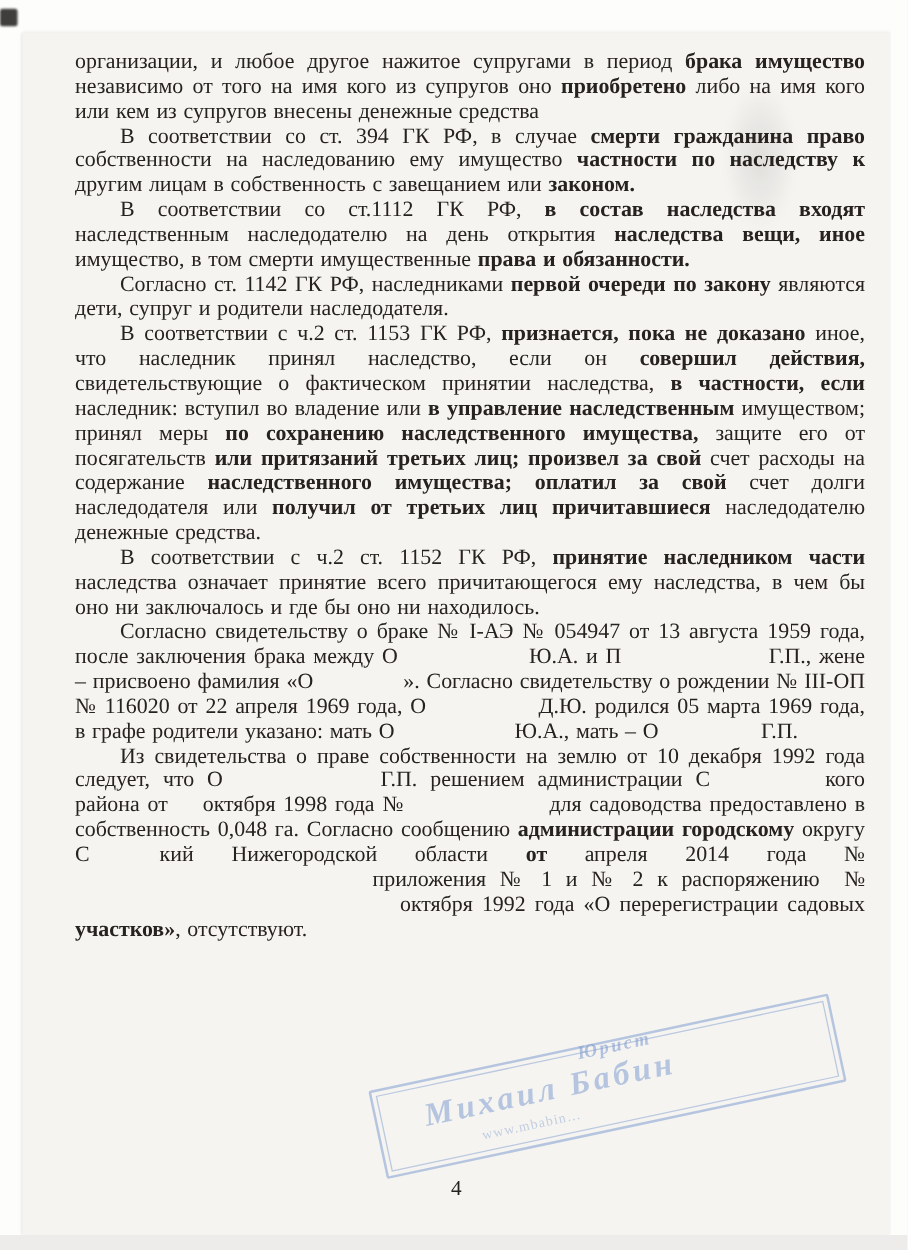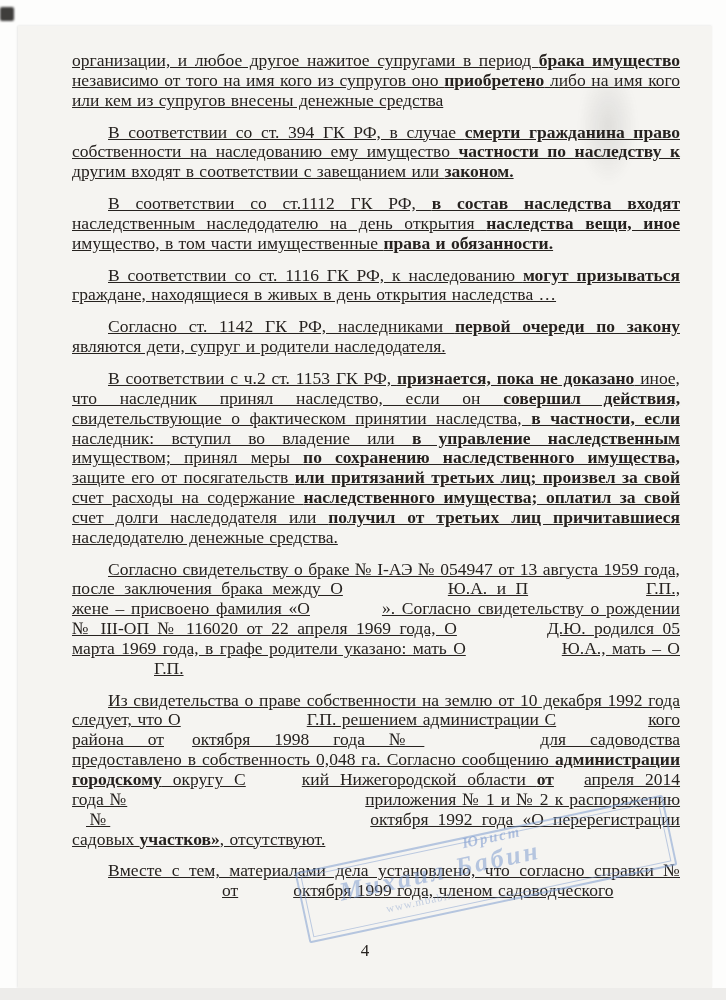--- a/index.html
+++ b/index.html
@@ -24,21 +24,21 @@
   .smudge{
     position:absolute;left:560px;top:40px;width:60px;height:120px;
     background:radial-gradient(ellipse at center, rgba(90,90,90,0.14), rgba(0,0,0,0) 70%);
     filter:blur(2px);
   }
   .doc-text{
     position:absolute;left:42px;top:13px;width:632px;
     font-size:17.5px;line-height:19.85px;color:#26221f;
     text-align:justify;word-spacing:1px;
   }
-  .para{margin:12px;text-indent:36px;text-decoration:underline;}
+  .para{margin:0;text-indent:36px;}
   .para.no-indent{text-indent:0;}
   .b{font-weight:bold;}
   .gap{display:inline-block;height:2px;}
   .page-number{
     position:absolute;left:0;top:915px;width:100%;
     text-align:center;font-size:17px;color:#26221f;
   }
   .stamp{
     position:absolute;left:298px;top:833px;width:372px;height:68px;
     transform:rotate(-12deg);
@@ -69,28 +69,27 @@
 </head>
 <body>
 
 <div class="corner-mark"></div>
 
 <div class="scan-page">
   <div class="smudge"></div>
 
   <div class="doc-text">
       <p class="para no-indent"><span>организации, и любое другое нажитое супругами в период </span><span class="b">брака имущество</span><span> независимо от того на имя кого из супругов оно </span><span class="b">приобретено</span><span> либо на имя кого или кем из супругов внесены денежные средства</span></p>
-      <p class="para"><span>В соответствии со ст. 394 ГК РФ, в случае </span><span class="b">смерти гражданина право</span><span> собственности на наследованию ему имущество </span><span class="b">частности по наследству к</span><span> другим входят в соответствии с завещанием или </span><span class="b">законом.</span></p>
-      <p class="para"><span>В соответствии со ст.1112 ГК РФ, </span><span class="b">в состав наследства входят</span><span> наследственным наследодателю на день открытия </span><span class="b">наследства вещи, иное</span><span> имущество, в том части имущественные </span><span class="b">права и обязанности.</span></p>
-      <p class="para"><span>В соответствии со ст. 1116 ГК РФ, к наследованию </span><span class="b">могут призываться</span><span> граждане, находящиеся в живых в день открытия наследства …</span></p>
+      <p class="para"><span>В соответствии со ст. 394 ГК РФ, в случае </span><span class="b">смерти гражданина право</span><span> собственности на наследованию ему имущество </span><span class="b">частности по наследству к</span><span> другим лицам в собственность с завещанием или </span><span class="b">законом.</span></p>
+      <p class="para"><span>В соответствии со ст.1112 ГК РФ, </span><span class="b">в состав наследства входят</span><span> наследственным наследодателю на день открытия </span><span class="b">наследства вещи, иное</span><span> имущество, в том смерти имущественные </span><span class="b">права и обязанности.</span></p>
       <p class="para"><span>Согласно ст. 1142 ГК РФ, наследниками </span><span class="b">первой очереди по закону</span><span> являются дети, супруг и родители наследодателя.</span></p>
       <p class="para"><span>В соответствии с ч.2 ст. 1153 ГК РФ, </span><span class="b">признается, пока не доказано</span><span> иное, что наследник принял наследство, если он </span><span class="b">совершил действия,</span><span> свидетельствующие о фактическом принятии наследства, </span><span class="b">в частности, если</span><span> наследник: вступил во владение или </span><span class="b">в управление наследственным</span><span> имуществом; принял меры </span><span class="b">по сохранению наследственного имущества,</span><span> защите его от посягательств </span><span class="b">или притязаний третьих лиц; произвел за свой</span><span> счет расходы на содержание </span><span class="b">наследственного имущества; оплатил за свой</span><span> счет долги наследодателя или </span><span class="b">получил от третьих лиц причитавшиеся</span><span> наследодателю денежные средства.</span></p>
+      <p class="para"><span>В соответствии с ч.2 ст. 1152 ГК РФ, </span><span class="b">принятие наследником части</span><span> наследства означает принятие всего причитающегося ему наследства, в чем бы оно ни заключалось и где бы оно ни находилось.</span></p>
       <p class="para"><span>Согласно свидетельству о браке № I-АЭ № 054947 от 13 августа 1959 года, после заключения брака между О</span><span class="gap" style="width: 105px;"></span><span>Ю.А. и П</span><span class="gap" style="width: 118px;"></span><span>Г.П., жене – присвоено фамилия «О</span><span class="gap" style="width: 72px;"></span><span>». Согласно свидетельству о рождении № III-ОП № 116020 от 22 апреля 1969 года, О</span><span class="gap" style="width: 90px;"></span><span>Д.Ю. родился 05 марта 1969 года, в графе родители указано: мать О</span><span class="gap" style="width: 96px;"></span><span>Ю.А., мать – О</span><span class="gap" style="width: 82px;"></span><span>Г.П.</span></p>
       <p class="para"><span>Из свидетельства о праве собственности на землю от 10 декабря 1992 года следует, что О</span><span class="gap" style="width: 126px;"></span><span>Г.П. решением администрации С</span><span class="gap" style="width: 92px;"></span><span>кого района от</span><span class="gap" style="width: 28px;"></span><span>октября 1998 года №</span><span class="gap" style="width: 116px;"></span><span>для садоводства предоставлено в собственность 0,048 га. Согласно сообщению </span><span class="b">администрации городскому</span><span> округу С</span><span class="gap" style="width: 56px;"></span><span>кий Нижегородской области </span><span class="b">от</span><span class="gap" style="width: 30px;"></span><span>апреля 2014 года №</span><span class="gap" style="width: 238px;"></span><span>приложения № 1 и № 2 к распоряжению</span><span class="gap" style="width: 14px;"></span><span>№</span><span class="gap" style="width: 260px;"></span><span>октября 1992 года «О перерегистрации садовых </span><span class="b">участков»</span><span>, отсутствуют.</span></p>
-      <p class="para"><span>Вместе с тем, материалами дела установлено, что согласно справки №</span><span class="gap" style="width: 150px;"></span><span>от</span><span class="gap" style="width: 55px;"></span><span>октября 1999 года, членом садоводческого</span></p>
     </div>
 
   <div class="page-number">4</div>
 </div>
 
 <div class="stamp">
   <span class="s1">Юрист</span>
   <span class="s2">Михаил Бабин</span>
   <span class="s3">www.mbabin…</span>
 </div>

